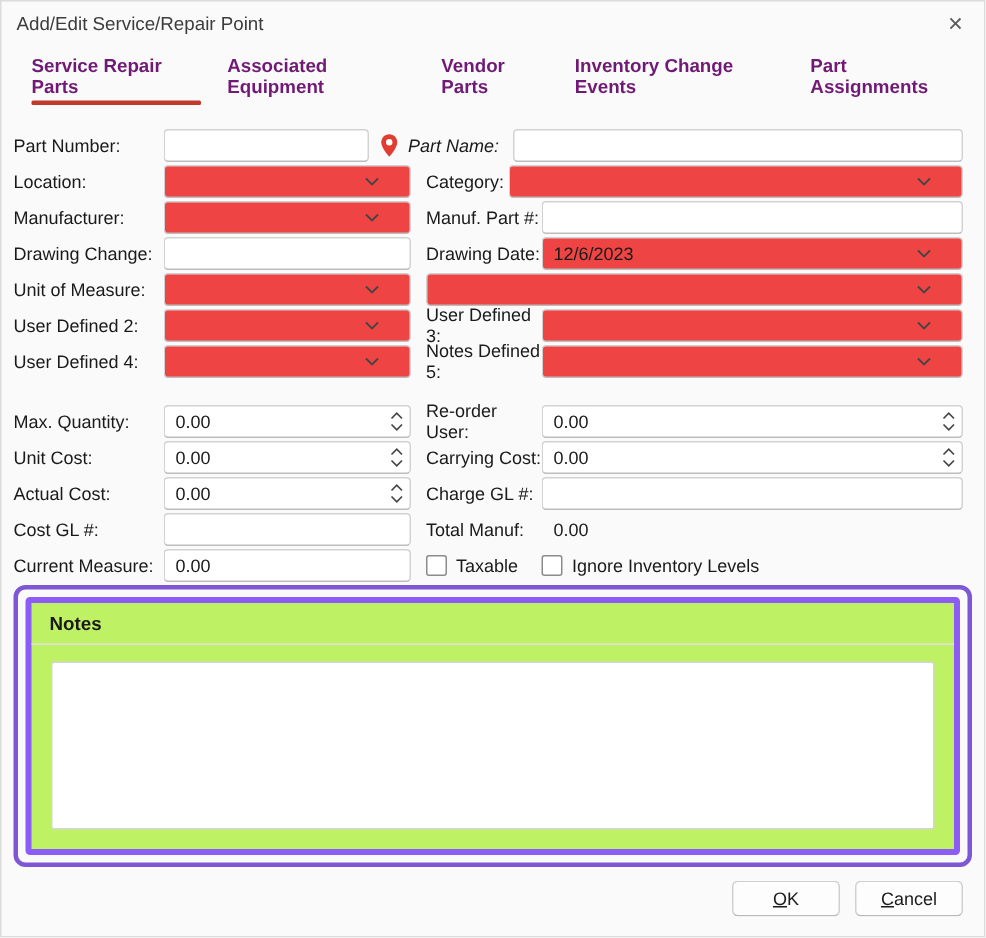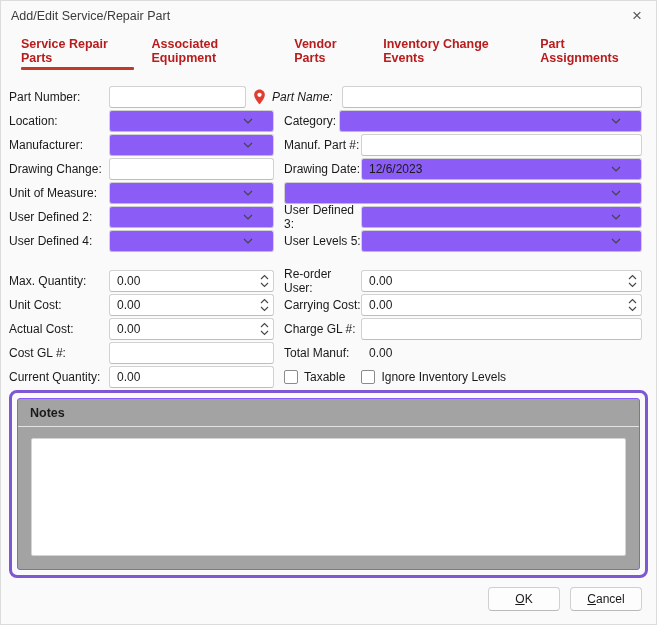--- a/index.html
+++ b/index.html
@@ -24,21 +24,21 @@
   }
   .title { font-size: 12.5px; color: #3c3c3c; }
   .close-btn {
     font-size: 17px; line-height: 14px; color: #5a5a5a;
     cursor: default; padding: 0 2px;
   }
   
   .tabs { display: flex; padding-left: 20px; margin-top: 10px; }
   .tab {
     position: relative;
-    font-weight: bold; font-size: 12.5px; color: #b91c1c;
+    font-weight: bold; font-size: 12.5px; color: #701a75;
     margin-right: 17px; padding-bottom: 8px;
   }
   .tab.active::after {
     content: ""; position: absolute; left: 0; right: 0; bottom: 3px;
     height: 3px; background: #c0392b; border-radius: 1px;
   }
   
   .form { margin-top: 13px; }
   .row { display: flex; align-items: center; height: 22px; margin: 0 14px 2px 8px; }
   .section-gap { height: 16px; }
@@ -53,21 +53,21 @@
   .fldR { flex: 1; min-width: 0; }
   input.txt {
     width: 100%; height: 22px;
     border: 1px solid #d2d2d2; border-bottom-color: #bdbdbd;
     border-radius: 3px; background: #fff;
     padding: 0 7px; font: inherit; color: #1a1a1a; outline: none;
   }
   .combo {
     width: 100%; height: 22px;
     border: 1px solid #d2d2d2; border-bottom-color: #bdbdbd;
-    border-radius: 3px; background: #8b5cf6;
+    border-radius: 3px; background: #ef4444;
     display: flex; align-items: center; justify-content: space-between;
     padding: 0 20px 0 7px;
   }
   .combo-val { flex: 1; overflow: hidden; white-space: nowrap; }
   .spin-field { position: relative; width: 100%; }
   .spin-field input.txt { padding-right: 20px; }
   .spin-btn { position: absolute; right: 5px; top: 50%; transform: translateY(-50%); display: flex; }
   .plain-val { padding-left: 8px; }
   .cbwrap { display: flex; align-items: center; flex: none; }
   .cb {
@@ -77,21 +77,21 @@
   }
   .cb-lbl { margin-right: 16px; }
   
   .notes-highlight {
     margin: 2px 8px 0 8px; height: 188px;
     border: 3px solid #7e57d4; border-radius: 8px;
     padding: 5px;
   }
   .notes-group {
     height: 100%; display: flex; flex-direction: column;
-    border: 1px solid #8b5cf6; border-radius: 3px; background: #a3a3a3;
+    border: 4px solid #8b5cf6; border-radius: 3px; background: #bef264;
   }
   .notes-header {
     padding: 7px 12px 6px 12px; font-weight: bold; font-size: 12.5px;
     border-bottom: 1px solid #e2e2e2;
   }
   .notes-body { flex: 1; padding: 11px 13px 13px 13px; display: flex; }
   .notes-textarea {
     flex: 1; resize: none; outline: none;
     border: 1px solid #d4d4d4; border-radius: 2px; background: #fff;
     font: inherit; padding: 4px 6px;
@@ -106,21 +106,21 @@
     display: flex; align-items: center; justify-content: center;
   }
   .u { text-decoration: underline; }
 </style>
 </head>
 <body>
 
 <div class="dialog">
 
   <div class="titlebar">
-    <span class="title">Add/Edit Service/Repair Part</span>
+    <span class="title">Add/Edit Service/Repair Point</span>
     <span class="close-btn">×</span>
   </div>
 
   <div class="tabs">
     <span class="tab active">Service Repair Parts</span>
     <span class="tab">Associated Equipment</span>
     <span class="tab">Vendor Parts</span>
     <span class="tab">Inventory Change Events</span>
     <span class="tab">Part Assignments</span>
   </div>
@@ -240,21 +240,21 @@
       <span class="lblL">User Defined 4:</span>
       <span class="fldL">
           <span class="combo">
         <span class="combo-val"></span>
         <svg class="chev" width="10" height="6" viewBox="0 0 10 6">
               <path d="M1 1 L5 5 L9 1" fill="none" stroke="#444" stroke-width="1.2"></path>
             </svg>
       </span>
         </span>
       <span class="gap10"></span>
-      <span class="lblR">User Levels 5:</span>
+      <span class="lblR">Notes Defined 5:</span>
       <span class="fldR">
           <span class="combo">
         <span class="combo-val"></span>
         <svg class="chev" width="10" height="6" viewBox="0 0 10 6">
               <path d="M1 1 L5 5 L9 1" fill="none" stroke="#444" stroke-width="1.2"></path>
             </svg>
       </span>
         </span>
     </div>
 
@@ -321,21 +321,21 @@
 
     <div class="row">
       <span class="lblL">Cost GL #:</span>
       <span class="fldL"><input class="txt" value="" style=""></span>
       <span class="gap10"></span>
       <span class="lblR">Total Manuf:</span>
       <span class="fldR plain-val">0.00</span>
     </div>
 
     <div class="row">
-      <span class="lblL">Current Quantity:</span>
+      <span class="lblL">Current Measure:</span>
       <span class="fldL"><input class="txt" value="0.00" style=""></span>
       <span class="gap10"></span>
       <span class="cbwrap">
         <span class="cb"></span>
         <span class="cb-lbl">Taxable</span>
         <span class="cb"></span>
         <span>Ignore Inventory Levels</span>
       </span>
     </div>
 

